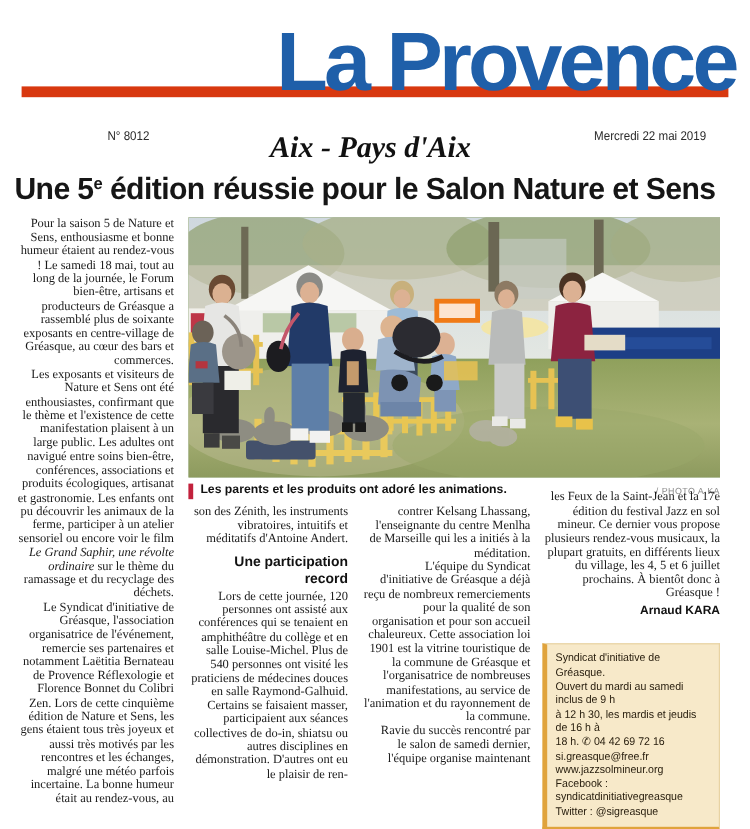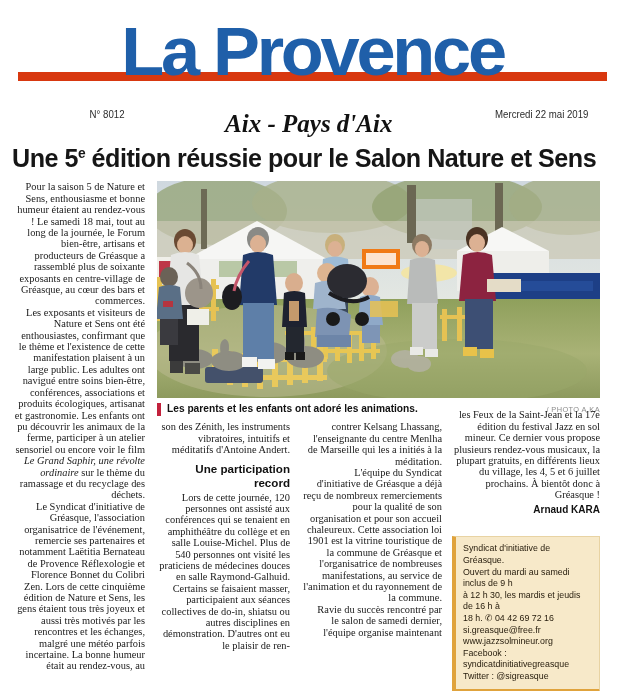--- a/index.html
+++ b/index.html
@@ -7,21 +7,21 @@
     width:625px;height:691px;
     background:#ffffff;
     font-family:"Liberation Serif", serif;
     color:#111;
     overflow:hidden;
   }
   .page{position:relative;width:625px;height:691px;overflow:hidden;}
 
   
   .masthead{padding:18px 18px 0 18px;}
-  .logo-wrap{position:relative;text-align:center;}
+  .logo-wrap{position:relative;text-align:right;}
   .logo{
     font-family:"Liberation Sans", sans-serif;
     font-weight:bold;
     font-size:69px;
     line-height:0.98;
     letter-spacing:-3.2px;
     color:#1f5fa9;
     transform:scaleX(1.02);
     white-space:nowrap;
     margin:0;
@@ -400,21 +400,21 @@
             <rect x="3" y="138" width="18" height="26" fill="#3a3a3f"></rect>
           </g>
 
           <rect x="30" y="128" width="22" height="16" fill="#efefe8"></rect>
 
           <rect x="213" y="120" width="28" height="16" fill="#e8c253" opacity="0.85"></rect>
         </svg>
       </div>
       <div class="caption-row">
         <div class="caption-bar"></div>
-        <div class="caption-text">Les parents et les enfants ont adoré les animations.</div>
+        <div class="caption-text">Les parents et les produits ont adoré les animations.</div>
         <div class="photo-credit">/ PHOTO A.KA</div>
       </div>
     </div>
 
     <div class="col" id="col1">
       <p>Pour la saison 5 de Nature et Sens, enthousiasme et bonne humeur étaient au rendez-vous ! Le samedi 18 mai, tout au long de la journée, le Forum bien-être, artisans et producteurs de Gréasque a rassemblé plus de soixante exposants en centre-village de Gréasque, au cœur des bars et commerces.</p>
       <p><span>Les exposants et visiteurs de Nature et Sens ont été enthousiastes, confirmant que le thème et l'existence de cette manifestation plaisent à un large public. Les adultes ont navigué entre soins bien-être, conférences, associations et produits écologiques, artisanat et gastronomie. Les enfants ont pu découvrir les animaux de la ferme, participer à un atelier sensoriel ou encore voir le film </span><i>Le Grand Saphir, une révolte ordinaire</i><span> sur le thème du ramassage et du recyclage des déchets.</span></p>
       <p>Le Syndicat d'initiative de Gréasque, l'association organisatrice de l'événement, remercie ses partenaires et notamment Laëtitia Bernateau de Provence Réflexologie et Florence Bonnet du Colibri Zen. Lors de cette cinquième édition de Nature et Sens, les gens étaient tous très joyeux et aussi très motivés par les rencontres et les échanges, malgré une météo parfois incertaine. La bonne humeur était au rendez-vous, au</p>
     </div>
 

